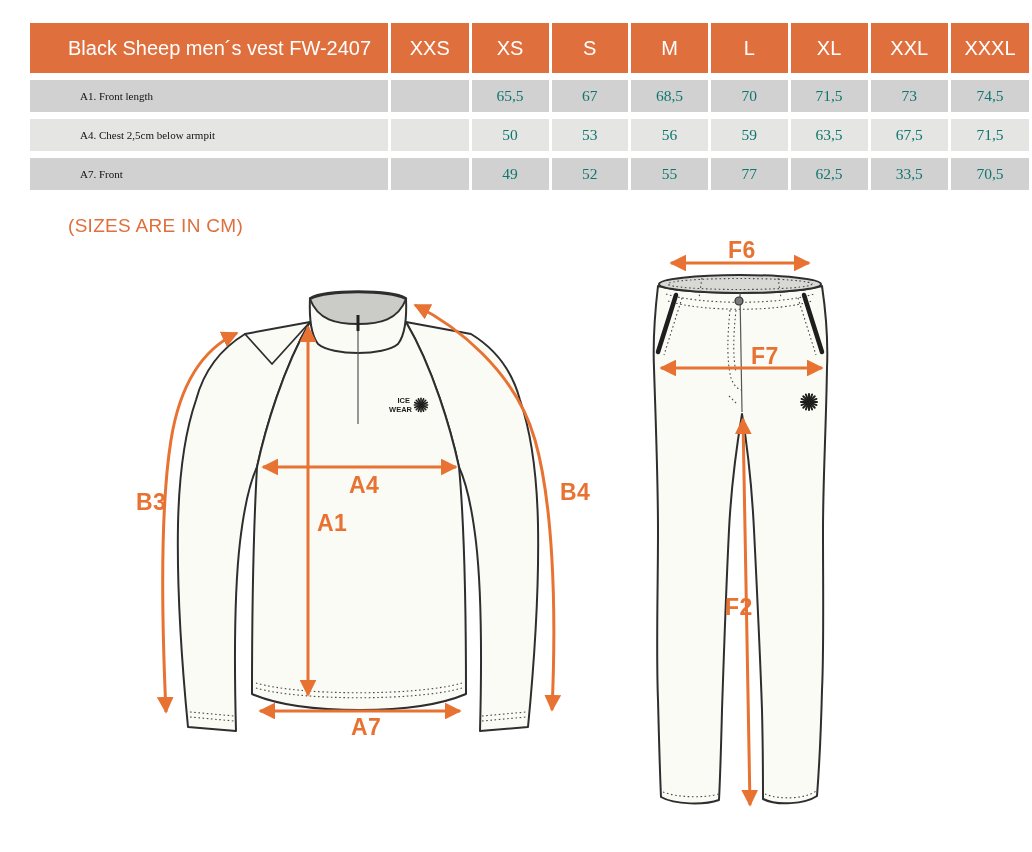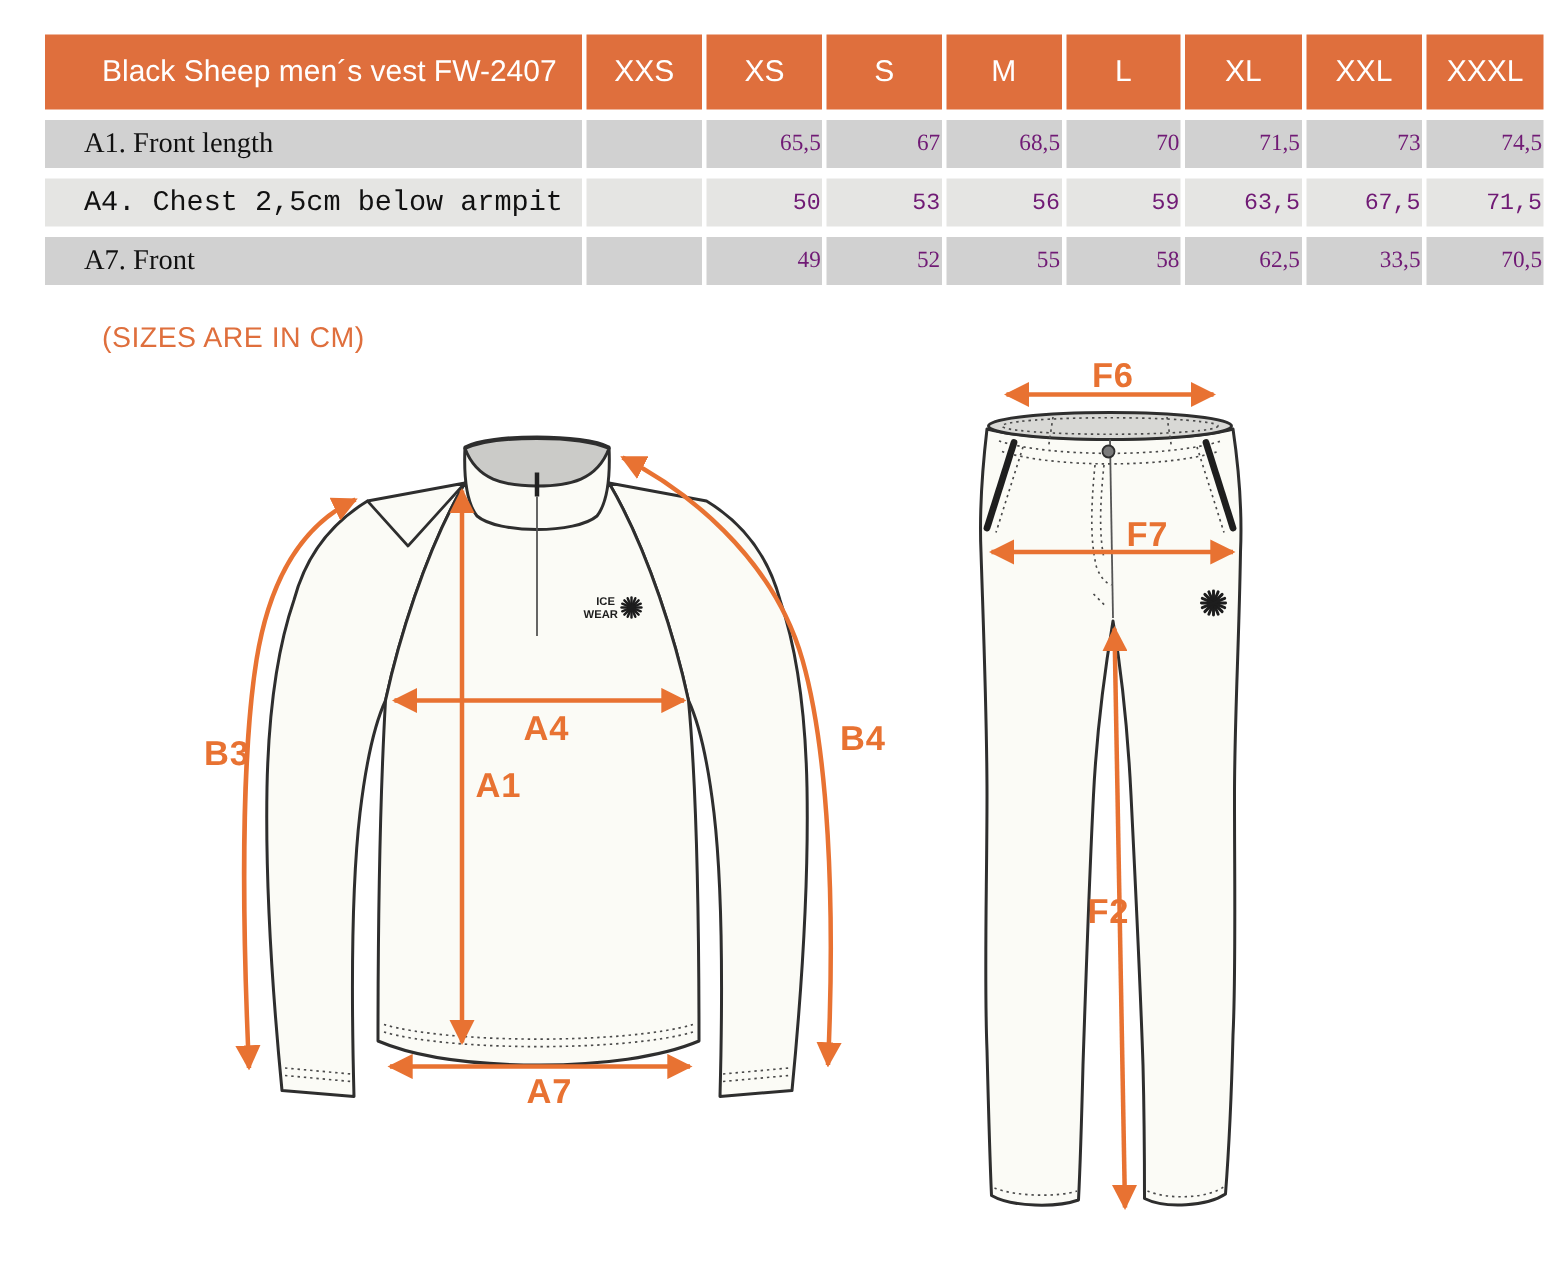--- a/index.html
+++ b/index.html
@@ -13,25 +13,25 @@
   #stage{position:relative;width:1032px;height:852px;background:#ffffff;overflow:hidden;
          font-family:"Liberation Sans",sans-serif;}
   
   table.size{position:absolute;left:27px;top:16px;border-collapse:separate;border-spacing:3px 7px;}
   table.size th,table.size td{font-weight:normal;}
   th.title{width:330px;height:48px;background:var(--accent);color:#fff;
            font-family:"Liberation Sans",sans-serif;font-weight:bold;font-size:20px;
            text-align:left;padding-left:38px;}
   th.size-h{width:77px;height:48px;background:var(--accent);color:#fff;
             font-family:"Liberation Sans",sans-serif;font-weight:bold;font-size:20px;text-align:center;}
-  td.rlabel{height:30px;font-family:"Liberation Serif",serif;font-size:19px;color:#111;
-            text-align:left;padding-left:26px;}
-  td.val{height:30px;font-family:"Liberation Serif",serif;font-size:15.5px;color:#701a75;text-align:right;}
+  td.rlabel{height:30px;font-family:"Liberation Serif",serif;font-size:11px;color:#111;
+            text-align:left;padding-left:50px;}
+  td.val{height:30px;font-family:"Liberation Serif",serif;font-size:15.5px;color:#0f766e;text-align:center;}
   tr.dark td{background:var(--row-dark);}
-  tr.light td{background:var(--row-light);font-family:Liberation Mono, monospace;}
+  tr.light td{background:var(--row-light);}
   .note{position:absolute;left:68px;top:203px;color:var(--accent);
         font-size:19px;letter-spacing:.3px;font-family:"Liberation Sans",sans-serif;margin-top:12px;}
   
   svg#diagram{position:absolute;left:0;top:0;}
   .outline{fill:#FBFBF6;stroke:var(--ink);stroke-width:2;stroke-linejoin:round;stroke-linecap:round;}
   .seam{fill:none;stroke:var(--ink);stroke-width:1.8;stroke-linejoin:round;stroke-linecap:round;}
   .graytop{fill:#CBCBC8;stroke:var(--ink);stroke-width:2;}
   .bandtop{fill:#D8D8D5;stroke:var(--ink);stroke-width:2;}
   .stitch{fill:none;stroke:#4a4a4a;stroke-width:1.1;stroke-dasharray:1.6 2.6;}
   .thick{fill:none;stroke:#1e1e1e;stroke-width:4.5;stroke-linecap:round;}
@@ -82,21 +82,21 @@
       <td class="val">63,5</td>
       <td class="val">67,5</td>
       <td class="val">71,5</td>
     </tr>
     <tr class="dark">
       <td class="rlabel">A7. Front</td>
       <td class="val"></td>
       <td class="val">49</td>
       <td class="val">52</td>
       <td class="val">55</td>
-      <td class="val">58</td>
+      <td class="val">77</td>
       <td class="val">62,5</td>
       <td class="val">33,5</td>
       <td class="val">70,5</td>
     </tr>
   </tbody>
     </table>
 
   <div class="note">(SIZES ARE IN CM)</div>
 
   <svg id="diagram" width="1032" height="852" viewBox="0 0 1032 852">

